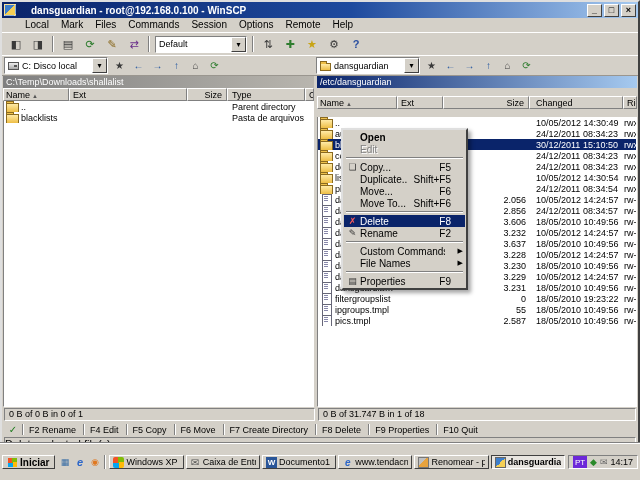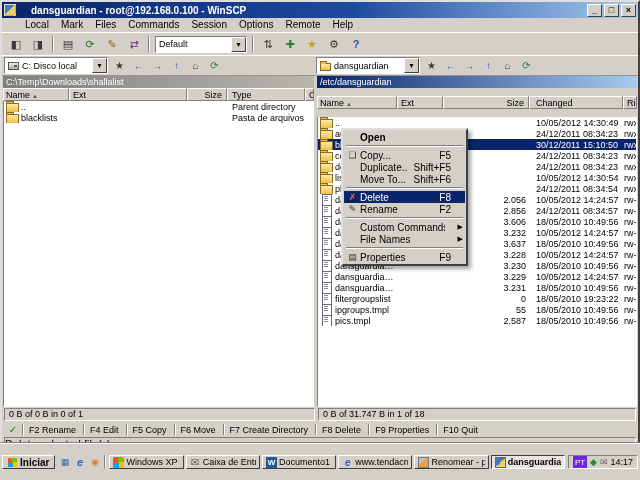--- a/index.html
+++ b/index.html
@@ -583,20 +583,26 @@
 
   <div class="ctx" data-name="context-menu">
 
       <div class="cm-item bold" data-name="context-menu-item">
         <span class="cm-icon" data-name="menu-item-icon"></span>
         <span class="cm-label" data-name="menu-item-label">Open</span>
         <span class="cm-shortcut" data-name="menu-item-shortcut"></span>
         <span class="cm-arrow" data-name="submenu-arrow-icon"></span>
       </div>
 
+      <div class="cm-item disabled" data-name="context-menu-item">
+        <span class="cm-icon" data-name="menu-item-icon"></span>
+        <span class="cm-label" data-name="menu-item-label">Edit</span>
+        <span class="cm-shortcut" data-name="menu-item-shortcut"></span>
+        <span class="cm-arrow" data-name="submenu-arrow-icon"></span>
+      </div>
 
       <div class="cm-item separator" data-name="context-menu-item">
         
         
         
         
       </div>
 
       <div class="cm-item" data-name="context-menu-item">
         <span class="cm-icon" data-name="menu-item-icon">❏</span>
@@ -605,20 +611,26 @@
         <span class="cm-arrow" data-name="submenu-arrow-icon"></span>
       </div>
 
       <div class="cm-item" data-name="context-menu-item">
         <span class="cm-icon" data-name="menu-item-icon"></span>
         <span class="cm-label" data-name="menu-item-label">Duplicate...</span>
         <span class="cm-shortcut" data-name="menu-item-shortcut">Shift+F5</span>
         <span class="cm-arrow" data-name="submenu-arrow-icon"></span>
       </div>
 
+      <div class="cm-item" data-name="context-menu-item">
+        <span class="cm-icon" data-name="menu-item-icon"></span>
+        <span class="cm-label" data-name="menu-item-label">Move...</span>
+        <span class="cm-shortcut" data-name="menu-item-shortcut">F6</span>
+        <span class="cm-arrow" data-name="submenu-arrow-icon"></span>
+      </div>
 
       <div class="cm-item" data-name="context-menu-item">
         <span class="cm-icon" data-name="menu-item-icon"></span>
         <span class="cm-label" data-name="menu-item-label">Move To...</span>
         <span class="cm-shortcut" data-name="menu-item-shortcut">Shift+F6</span>
         <span class="cm-arrow" data-name="submenu-arrow-icon"></span>
       </div>
 
       <div class="cm-item separator" data-name="context-menu-item">
         

